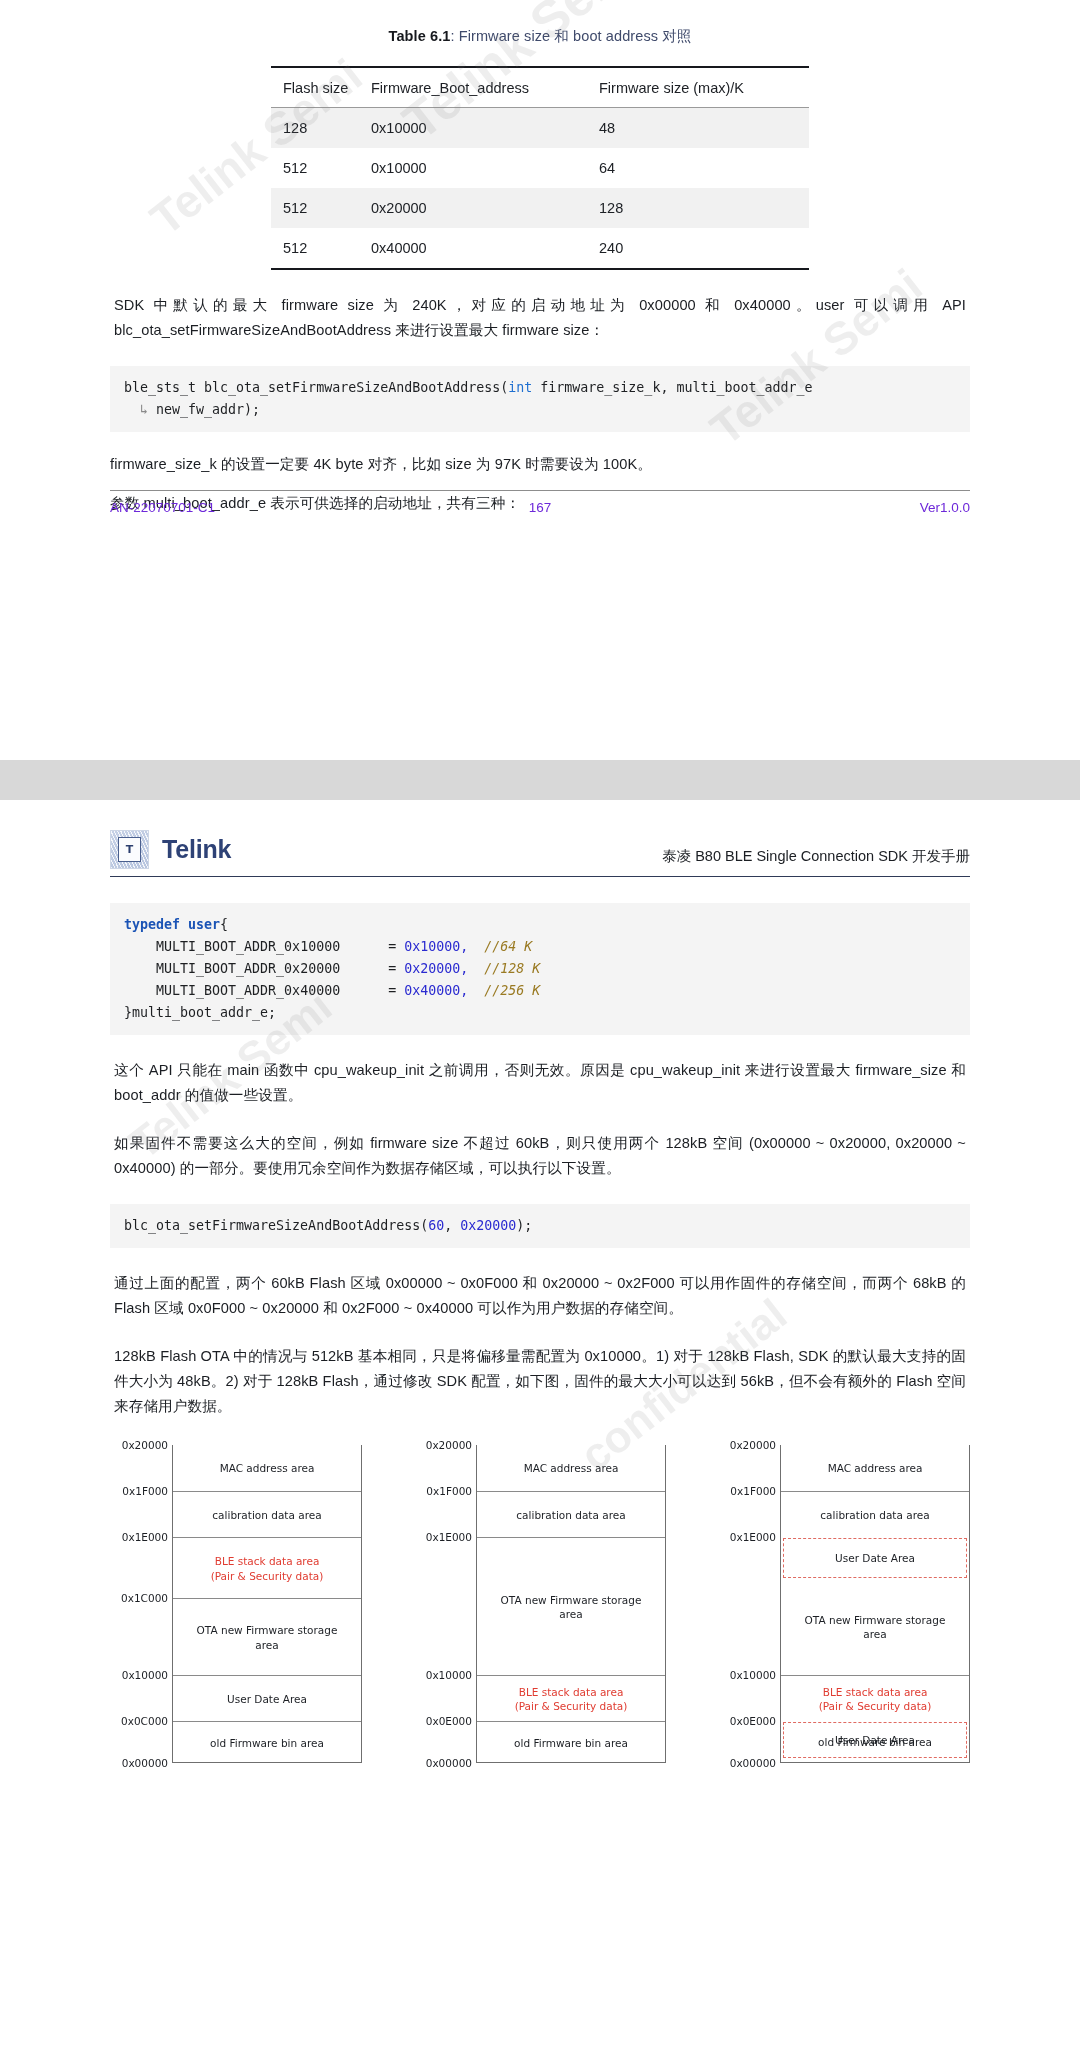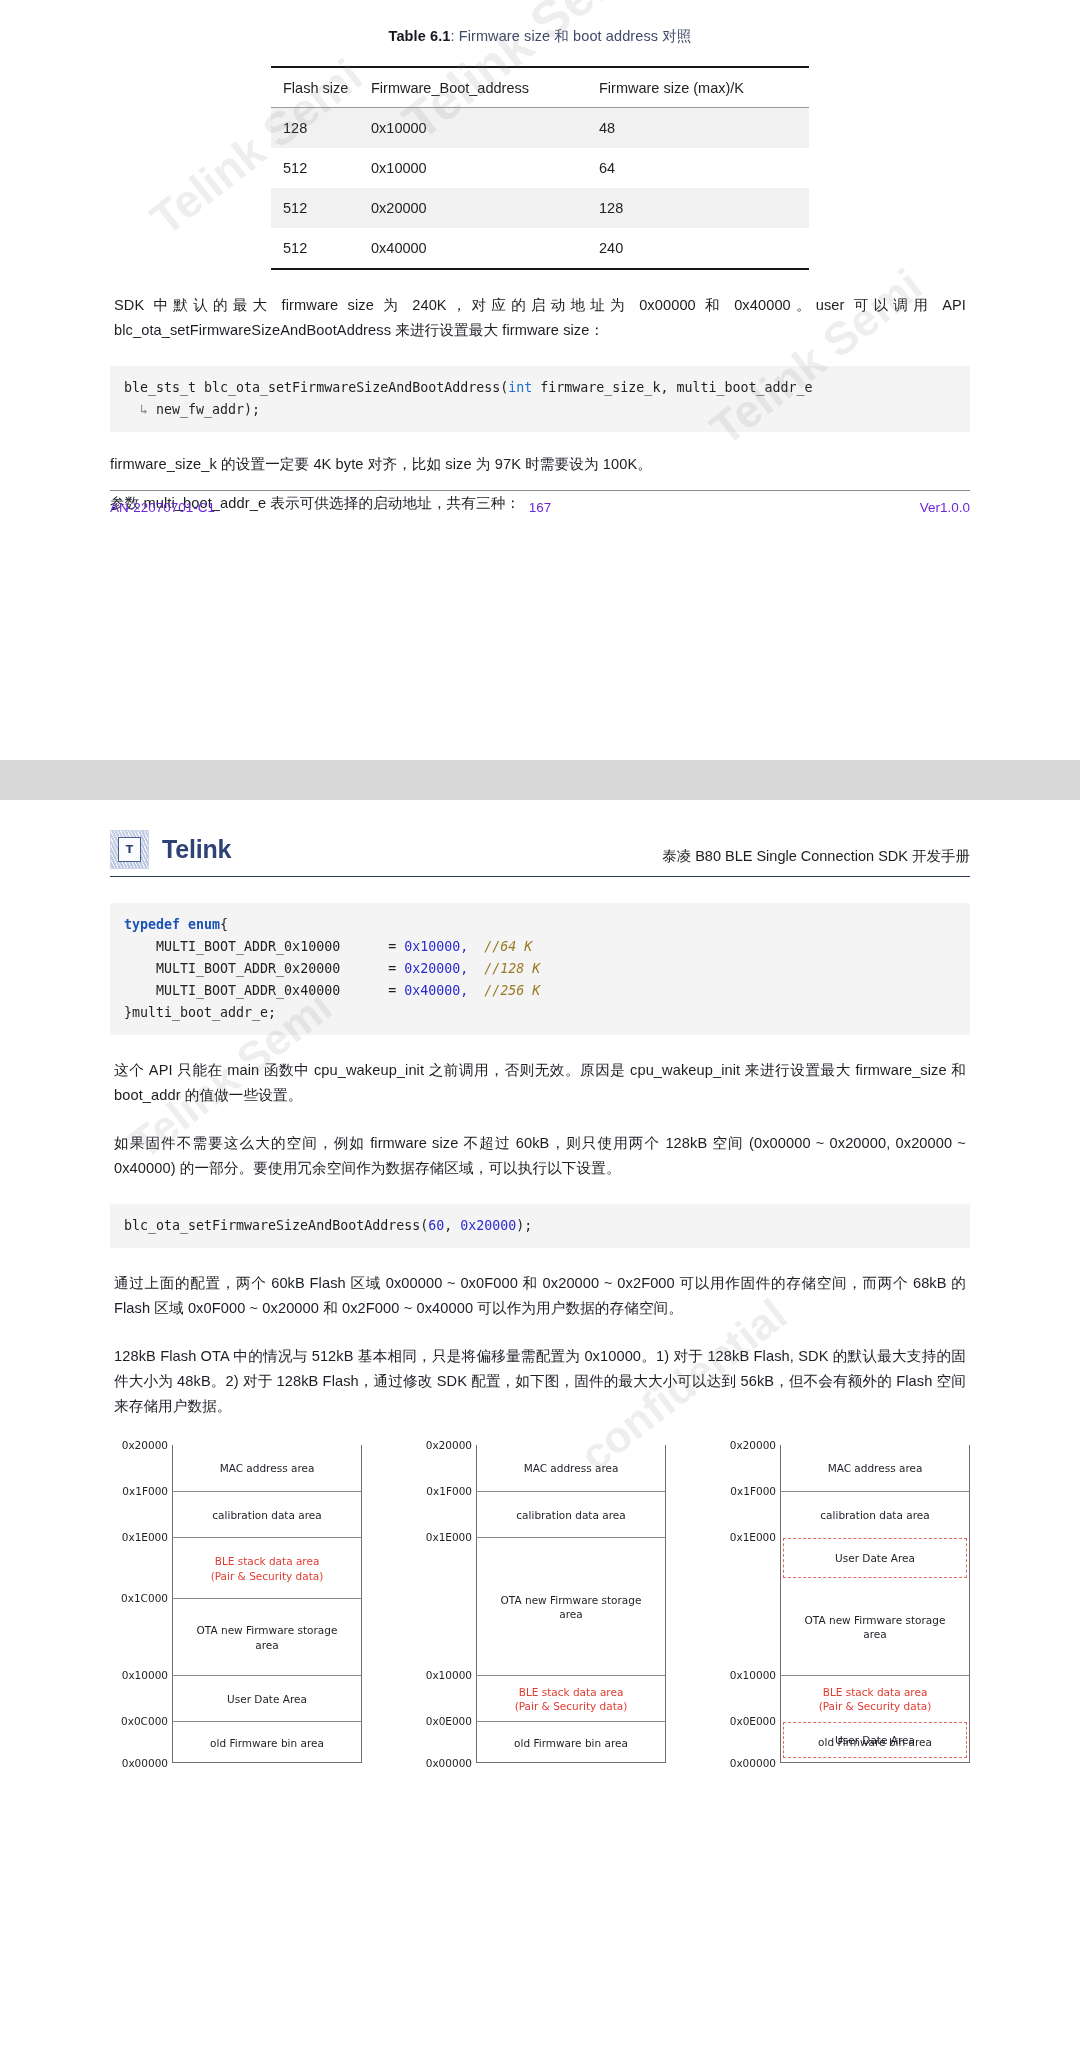--- a/index.html
+++ b/index.html
@@ -320,21 +320,21 @@
       <div class="docheader">
         <div class="brand">
           <div class="brand-mark">
             <div class="chip">T</div>
           </div>
           <div class="brand-name">Telink</div>
         </div>
         <div class="doctitle">泰凌 B80 BLE Single Connection SDK 开发手册</div>
       </div>
 
-      <pre class="code" style="margin-top:26px;"><span class="kw">typedef</span> <span class="kw">enum</span><span>{</span>
+      <pre class="code" style="margin-top:26px;"><span class="kw">typedef</span> <span class="kw">user</span><span>{</span>
     <span>MULTI_BOOT_ADDR_0x10000</span>      <span>=</span> <span class="num">0x10000,</span>  <span class="cmt">//64 K</span>
     <span>MULTI_BOOT_ADDR_0x20000</span>      <span>=</span> <span class="num">0x20000,</span>  <span class="cmt">//128 K</span>
     <span>MULTI_BOOT_ADDR_0x40000</span>      <span>=</span> <span class="num">0x40000,</span>  <span class="cmt">//256 K</span>
 <span>}multi_boot_addr_e;</span></pre>
 
       <p class="body">这个 API 只能在 main 函数中 cpu_wakeup_init 之前调用，否则无效。原因是 cpu_wakeup_init 来进行设置最大 firmware_size 和 boot_addr 的值做一些设置。</p>
       <p class="body">如果固件不需要这么大的空间，例如 firmware size 不超过 60kB，则只使用两个 128kB 空间 (0x00000 ~ 0x20000, 0x20000 ~ 0x40000) 的一部分。要使用冗余空间作为数据存储区域，可以执行以下设置。</p>
 
       <pre class="code"><span>blc_ota_setFirmwareSizeAndBootAddress(</span><span class="num">60</span><span>, </span><span class="num">0x20000</span><span>);</span></pre>
 

